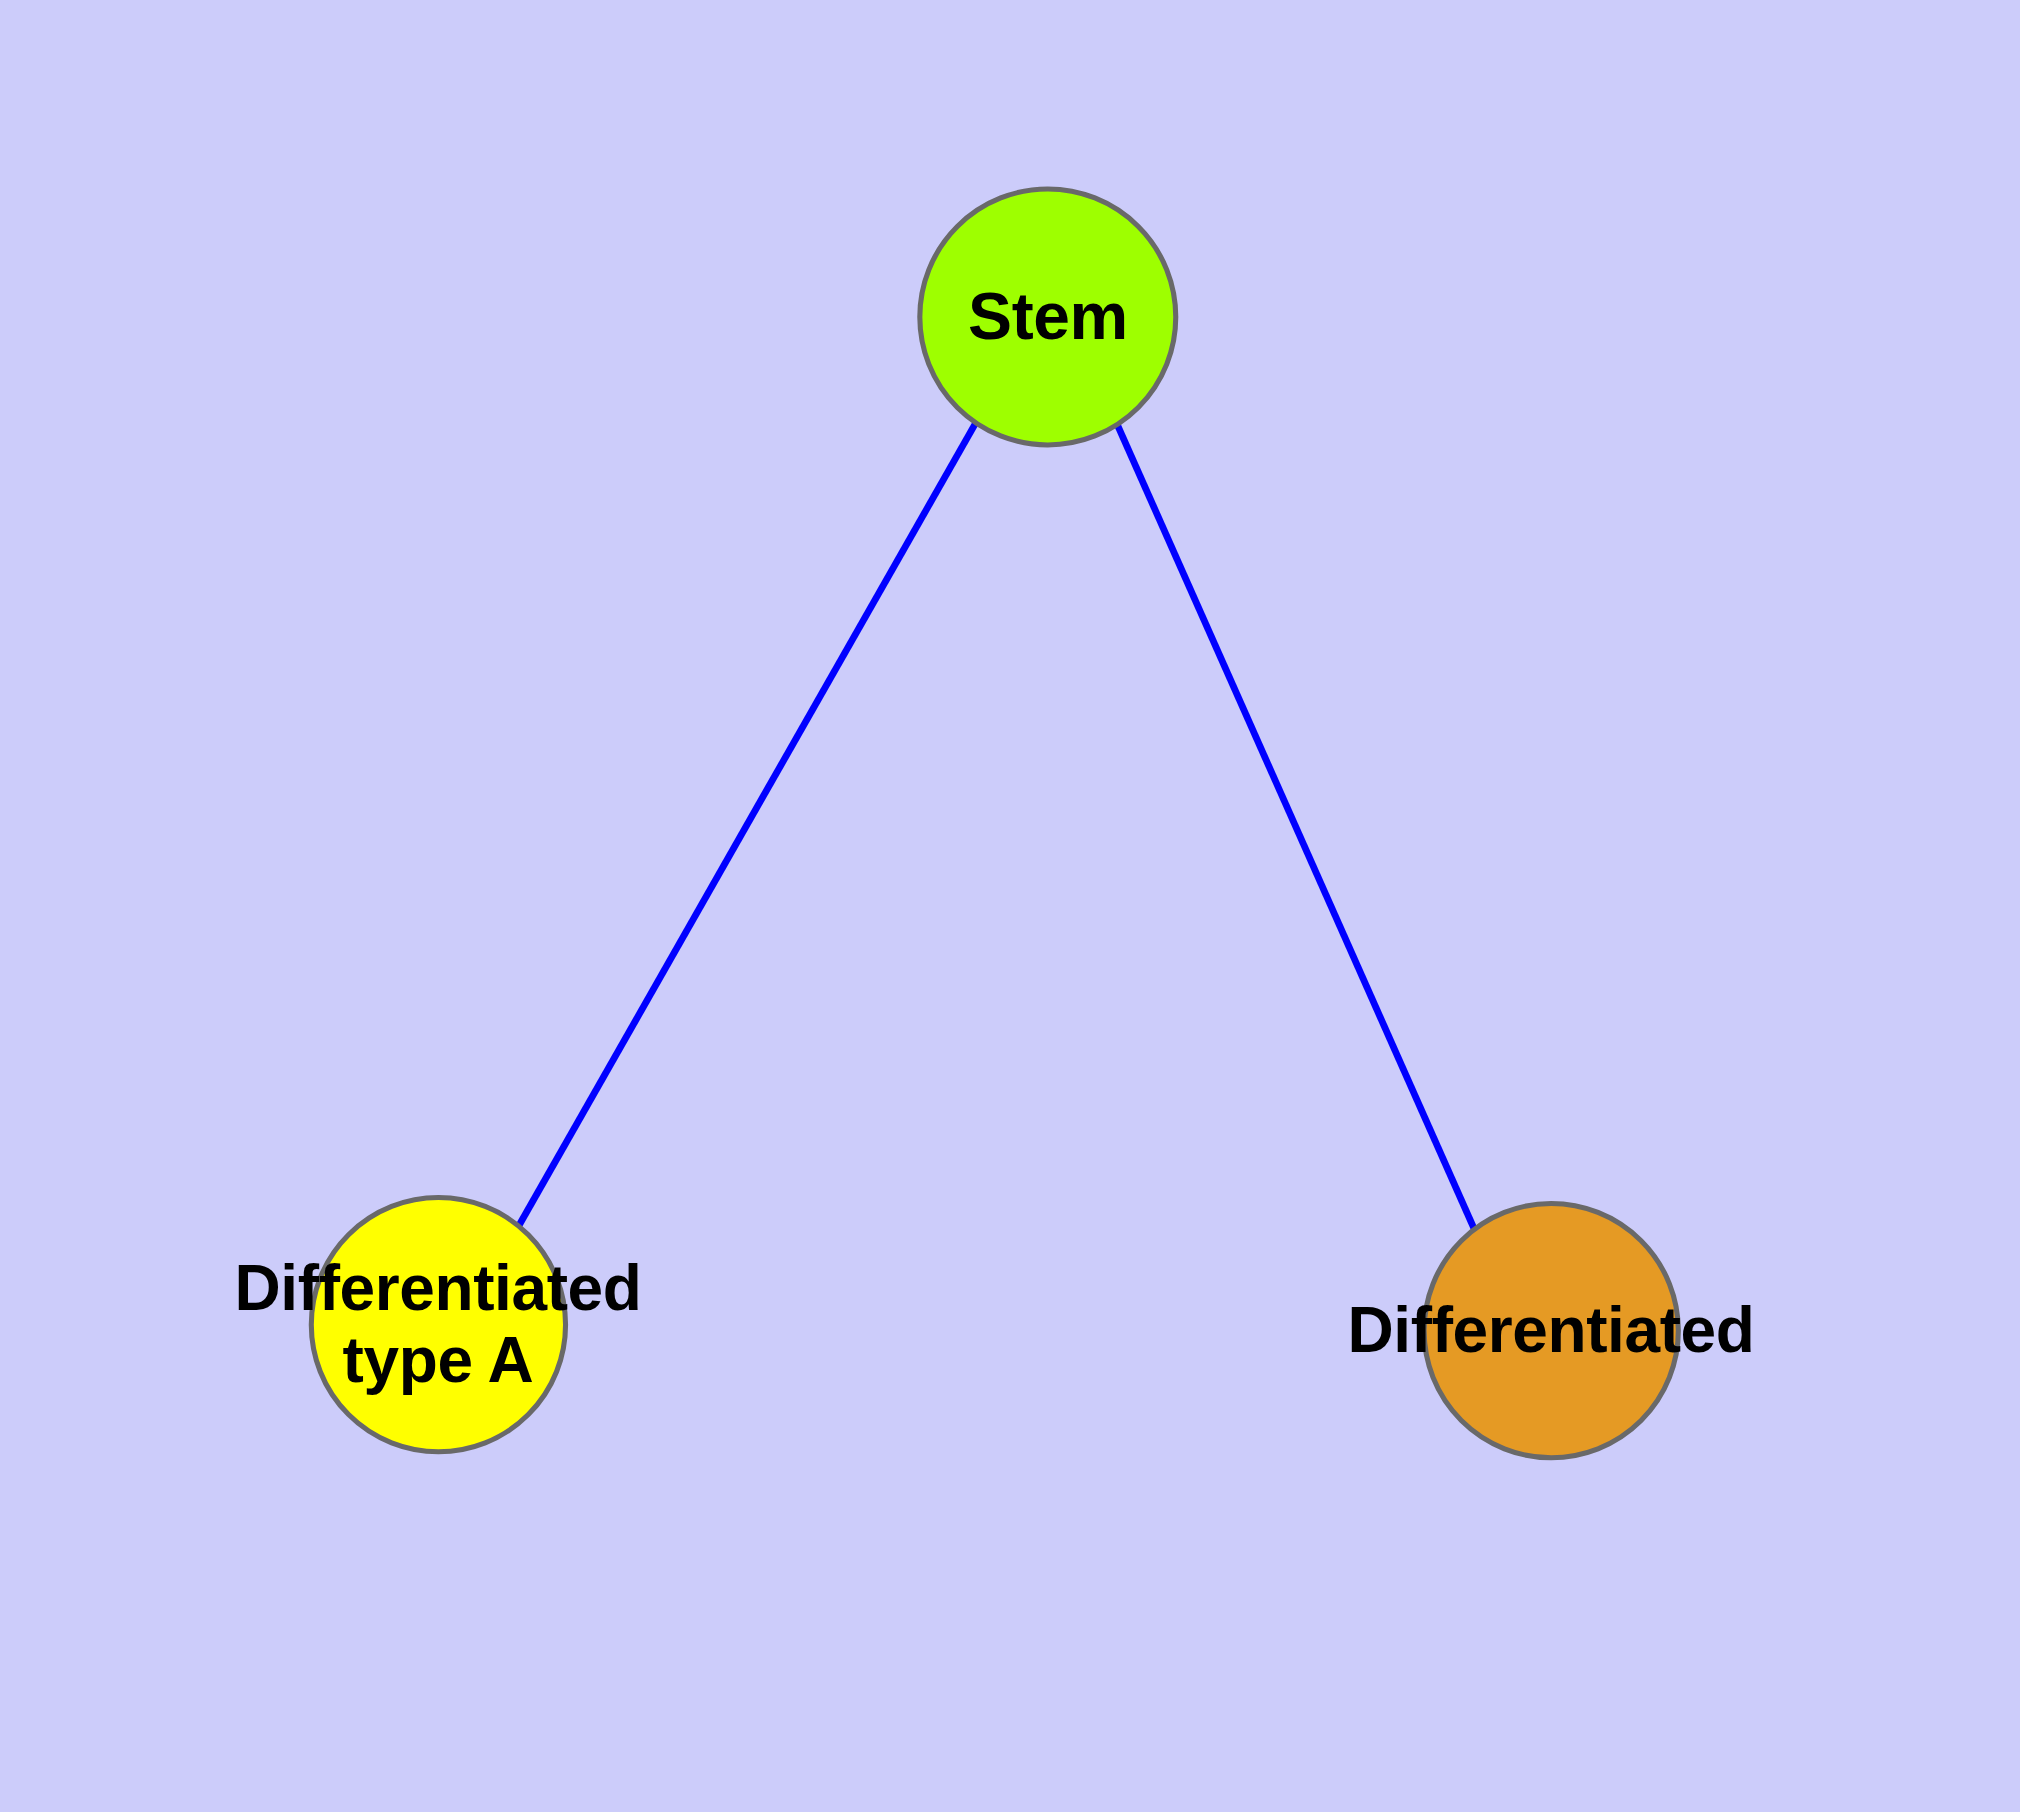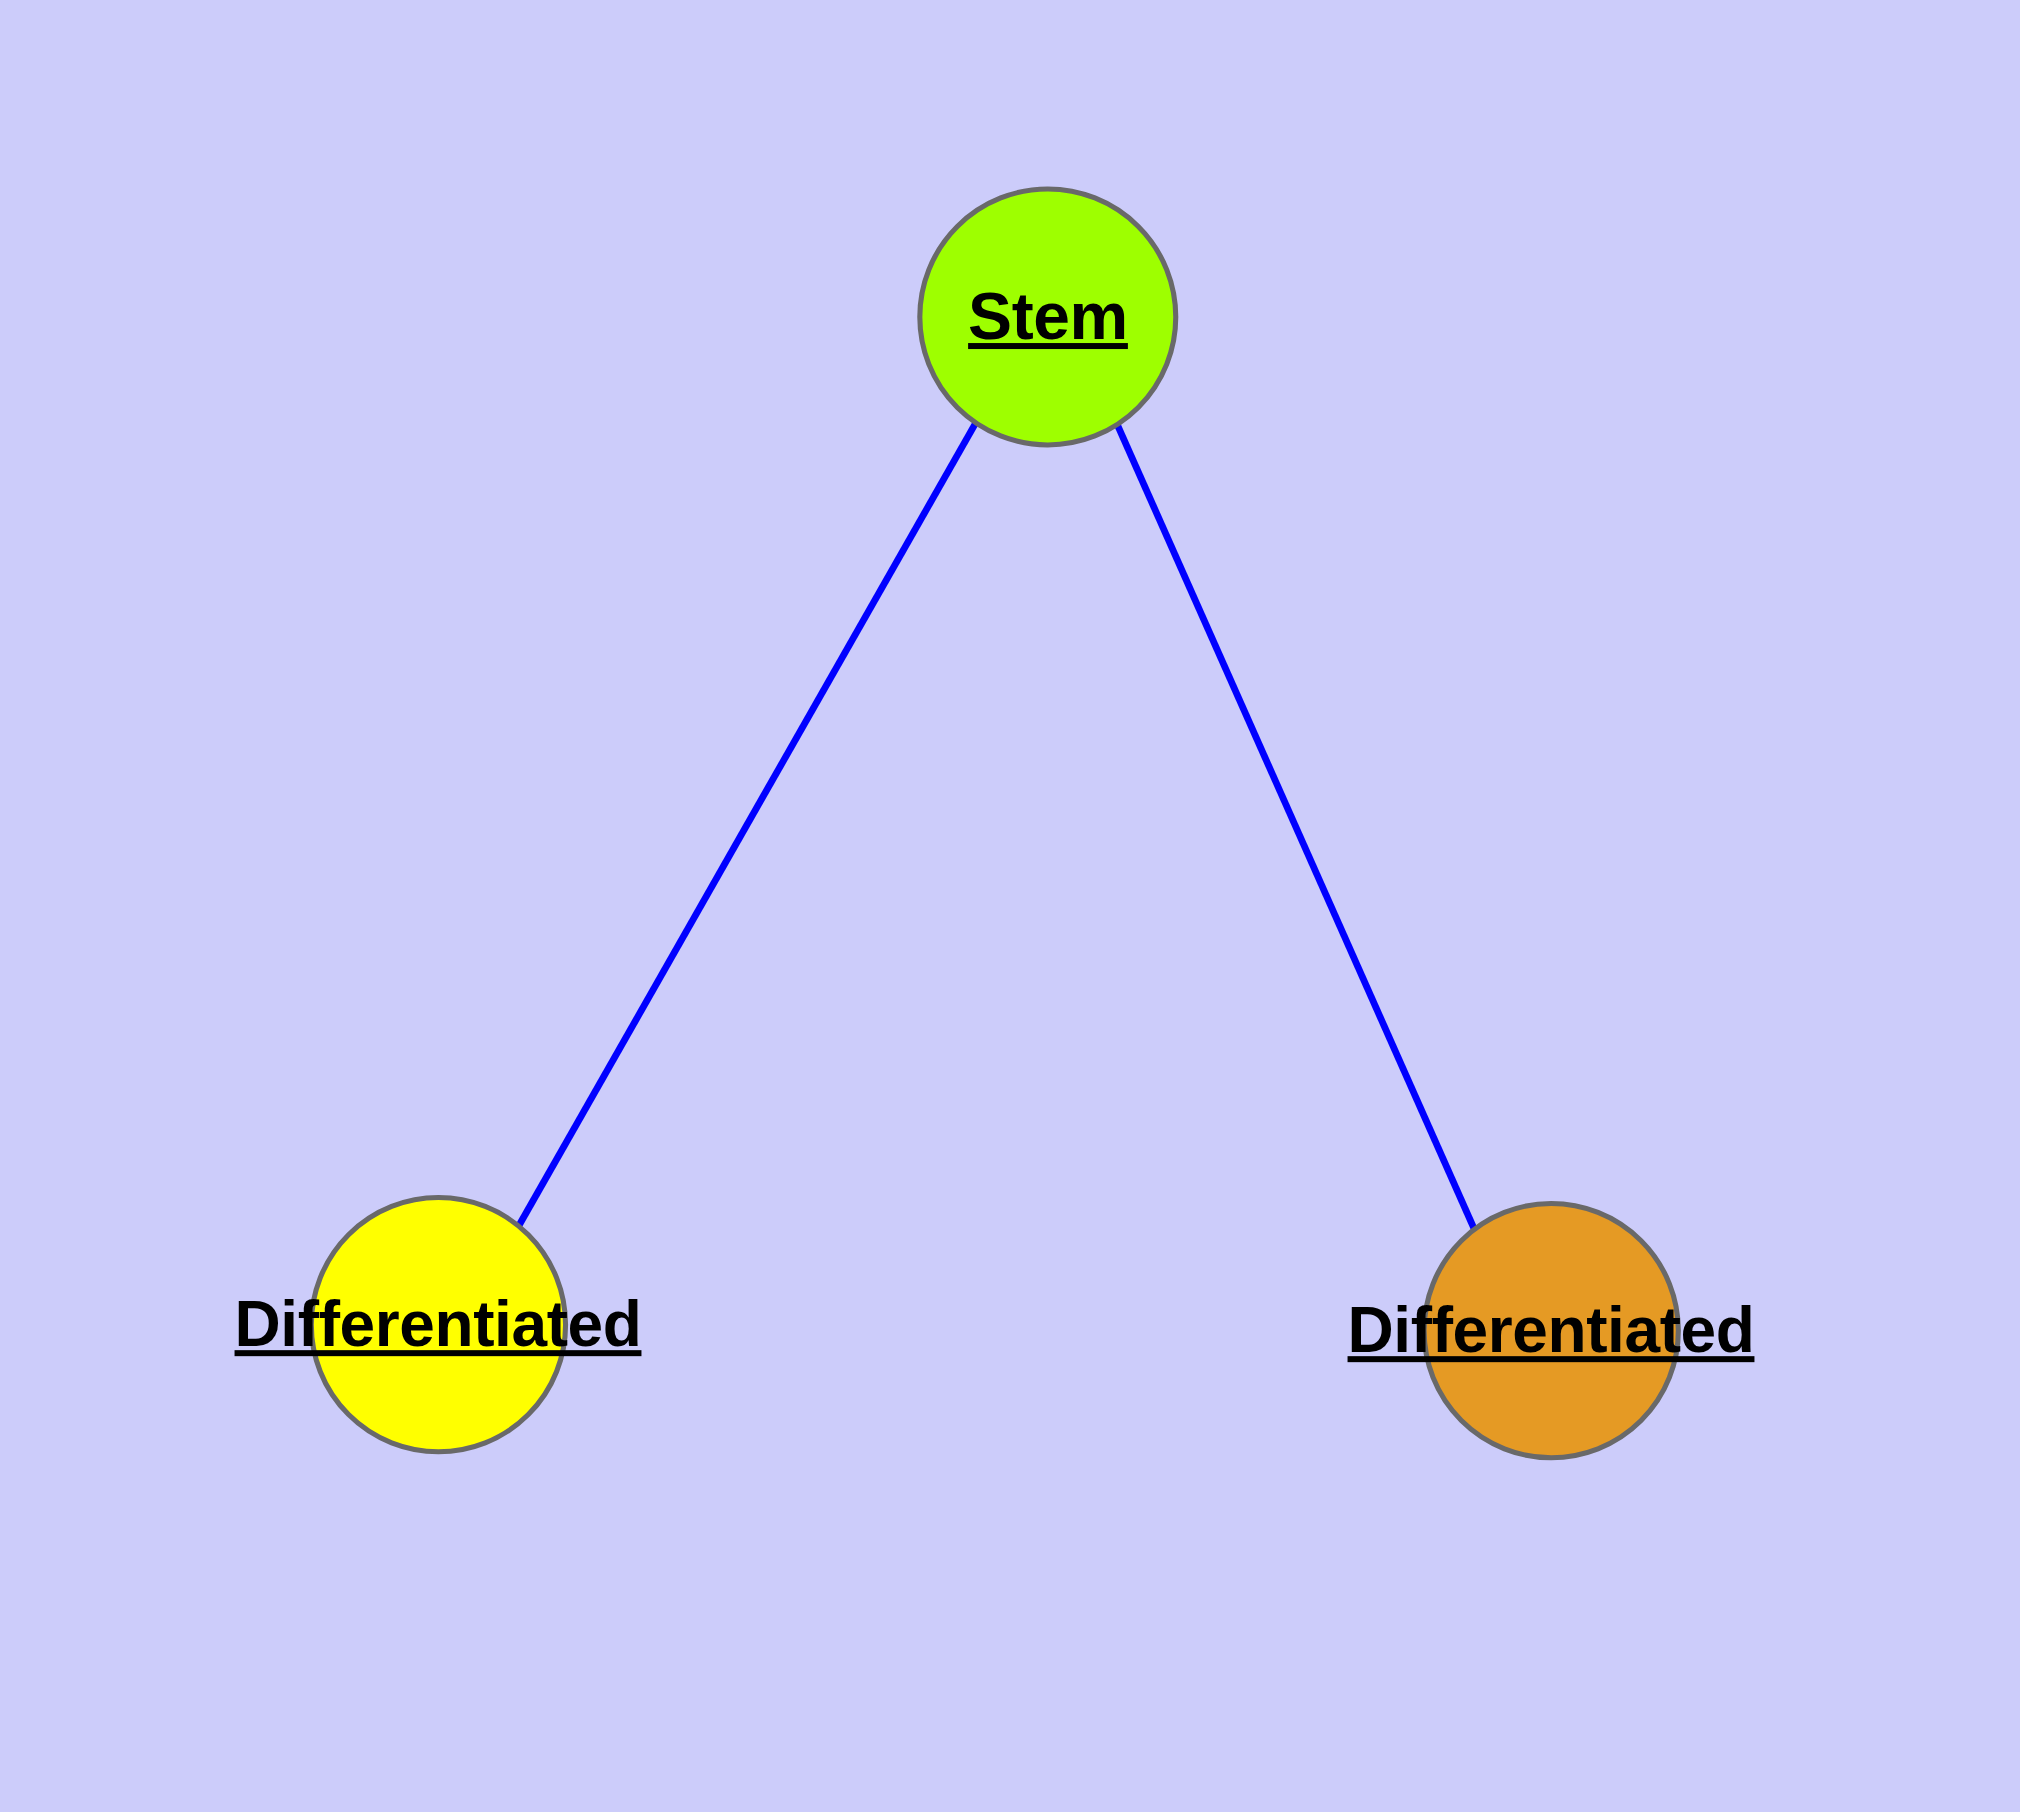--- a/index.html
+++ b/index.html
@@ -28,21 +28,20 @@
     position: absolute;
     transform: translate(-50%, -50%);
     text-align: center;
     color: #000000;
     font-weight: bold;
     font-family: "Liberation Sans", sans-serif;
     white-space: nowrap;
     line-height: 1.12;
     pointer-events: none;
     letter-spacing: -0.4px;
-    text-decoration: underline;
   }
   .node-label.root-label {
     font-size: 66px;
   }
   .node-label.leaf-label {
     font-size: 64px;
   }
 </style>
 </head>
 <body>
@@ -63,20 +62,21 @@
       <circle id="node-circle-diff-b" cx="1830" cy="1570" r="150" fill="#E59A24" stroke="#696969" stroke-width="6"></circle>
     </g>
   </svg>
 
   <div class="node-label root-label" id="label-stem" style="left: 1048px; top: 317px; color: rgb(0, 0, 0);">
     <span>Stem</span>
   </div>
 
   <div class="node-label leaf-label" id="label-diff-a" style="left: 438px; top: 1325px; color: rgb(0, 0, 0);">
     <span>Differentiated</span><br>
+    <span>type A</span>
   </div>
 
   <div class="node-label leaf-label" id="label-diff-b" style="left: 1551px; top: 1331px; color: rgb(0, 0, 0);">
     <span>Differentiated</span><br>
   </div>
 
 </div>
 
 
 </body></html>

